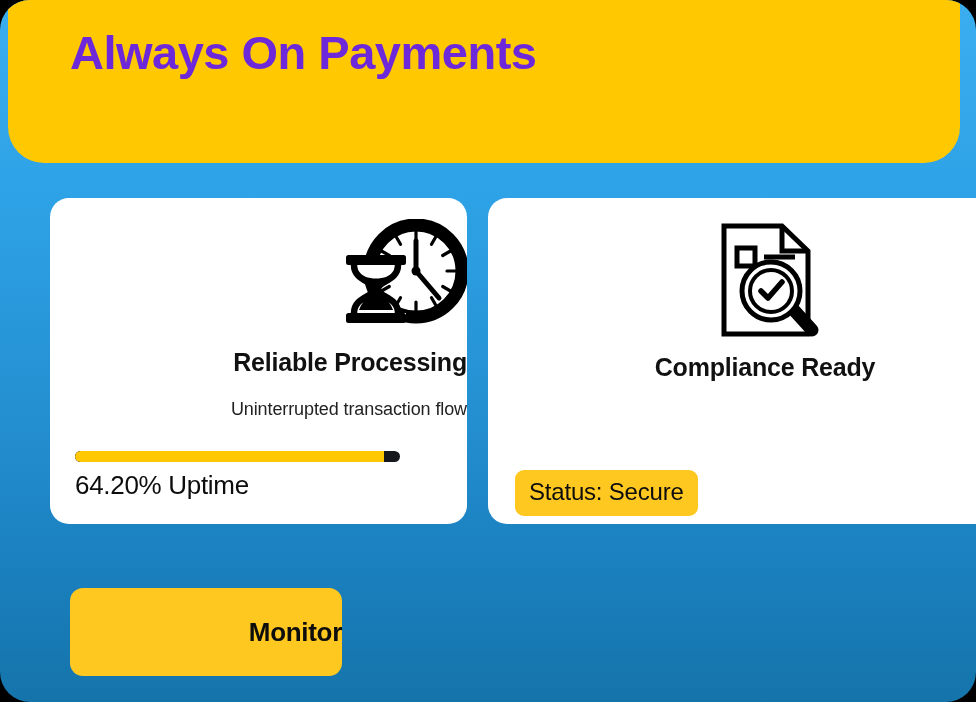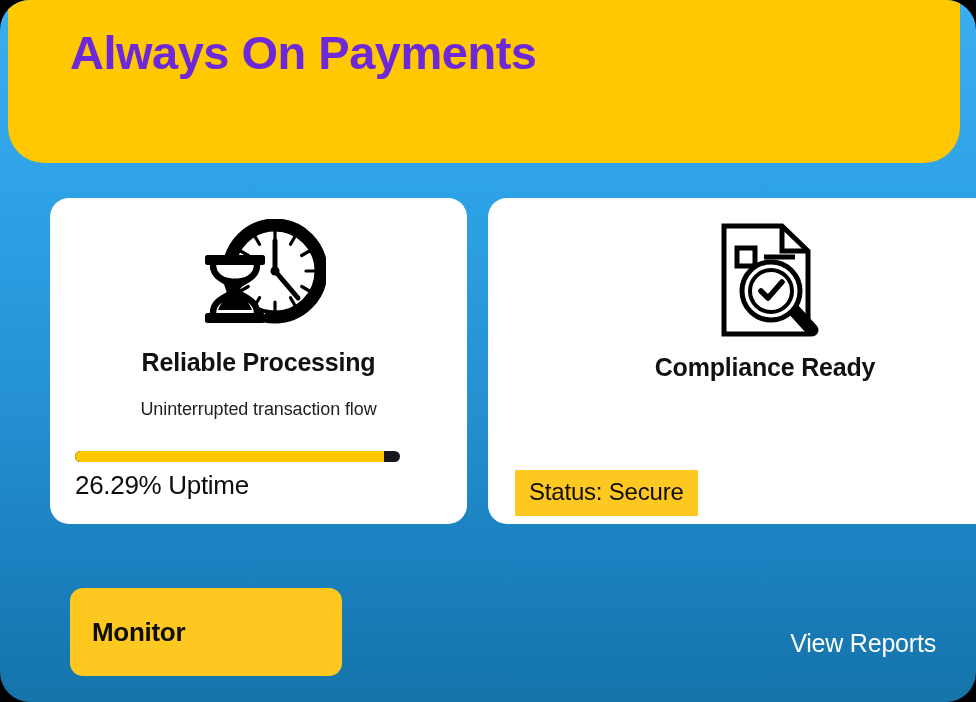--- a/index.html
+++ b/index.html
@@ -51,21 +51,21 @@
     position: absolute;
     top: 198px;
     height: 326px;
     background: #ffffff;
     border-radius: 19px;
     box-sizing: border-box;
     display: flex;
     flex-direction: column;
     align-items: center;
   }
-  .card-left  { left: 50px;  width: 417px; }
+  .card-left  { left: 50px;  width: 417px; align-items: flex-end; }
   .card-right { left: 488px; width: 554px; }
 
   .card-icon {
     margin-top: 18px;
     height: 120px;
     display: flex;
     align-items: center;
     justify-content: center;
   }
   .card-left .card-icon  { margin-top: 20px; }
@@ -116,21 +116,21 @@
     color: #0d0d0d;
     letter-spacing: -0.3px;
   }
 
   
   .status-badge {
     position: absolute;
     left: 27px;
     top: 272px;
     background: #FFC820;
-    border-radius: 1px;
+    border-radius: 9px;
     padding: 8px 14px 10px 14px;
     font-size: 24px;
     font-weight: 500;
     color: #0d0d0d;
     letter-spacing: -0.2px;
     white-space: nowrap;
   }
 
   
   .cta-button {
@@ -148,20 +148,21 @@
     font-family: "Liberation Sans", sans-serif;
     font-size: 26px;
     font-weight: 600;
     line-height: 38px;
     color: #0d0d0d;
     letter-spacing: -0.3px;
     cursor: pointer;
     display: flex;
     flex-direction: column;
     justify-content: center;
+    align-items: flex-end;
   }
   .cta-button .line { display: block; }
 
   .view-link {
     position: absolute;
     right: 40px;
     top: 629px;
     font-size: 25px;
     font-weight: 400;
     color: #ffffff;
@@ -220,21 +221,21 @@
     </div>
 
     <div class="card-title">Reliable Processing</div>
 
     <div class="card-subtitle">Uninterrupted transaction flow</div>
 
     <div class="progress-wrap">
       <div class="progress-fill" style="width: 95%;"></div>
     </div>
 
-    <div class="uptime-label">26.29% Uptime</div>
+    <div class="uptime-label">64.20% Uptime</div>
   </div>
 
   <div class="card card-right">
 
     <div class="card-icon">
       <svg width="122" height="120" viewBox="0 0 122 120" xmlns="http://www.w3.org/2000/svg">
 
         <path d="M20 6 H78 L104 31 V114 H20 Z" fill="#ffffff" stroke="#000000" stroke-width="5" stroke-linejoin="miter"></path>
         <path d="M78 6 V31 H104" fill="none" stroke="#000000" stroke-width="5" stroke-linejoin="miter"></path>
 
@@ -254,15 +255,14 @@
     <div class="card-title">Compliance Ready</div>
 
 
     <div class="status-badge">Status: Secure</div>
   </div>
 
   <button class="cta-button">
     <span class="line">Monitor</span>
   </button>
 
-  <a class="view-link" href="#">View Reports</a>
 
 </div>
 
 </body></html>

